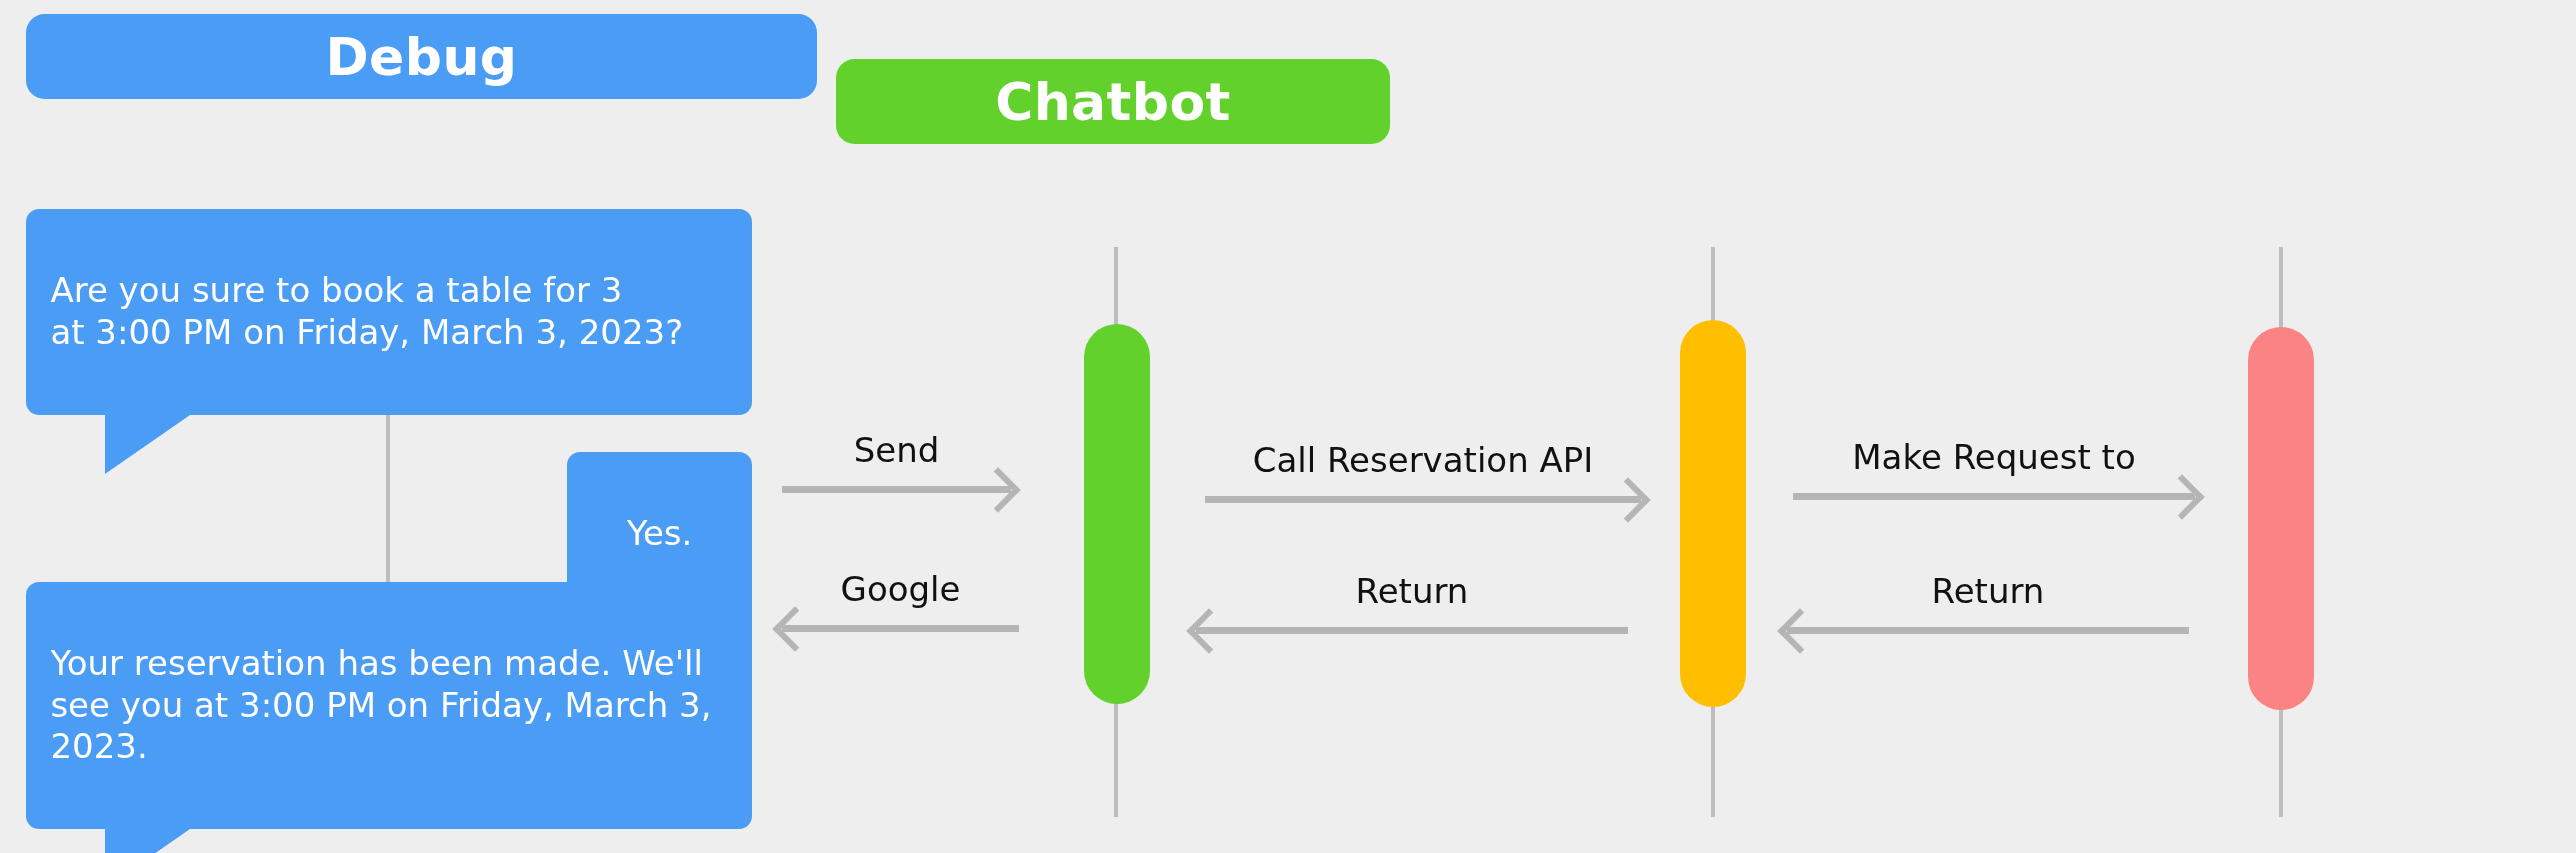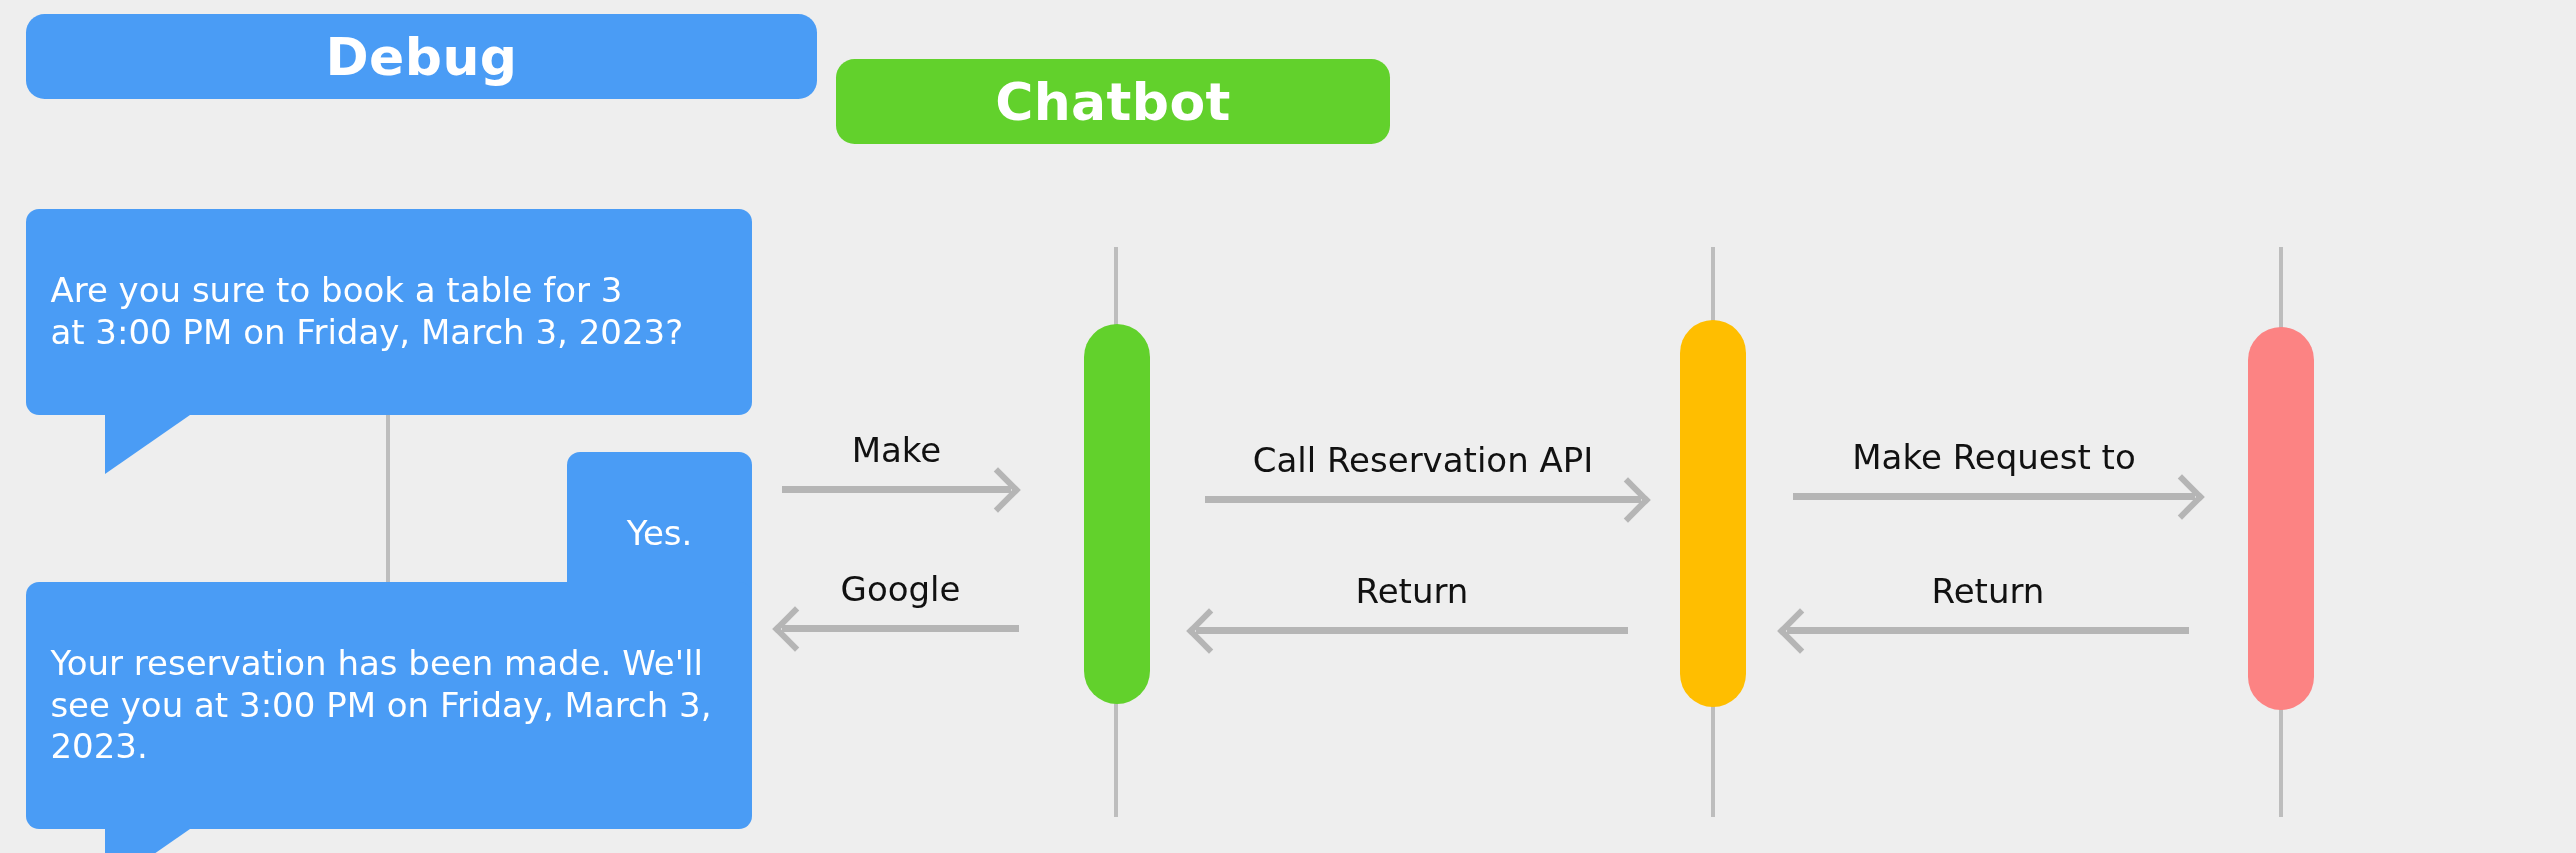--- a/index.html
+++ b/index.html
@@ -121,21 +121,21 @@
   <div class="activation" style="left:2248px; top:327px; height:383px; background:#fc8383;"></div>
 
   <div class="actor-header" style="left:26px; top:14.3px; width:791px; height:85px; background:#4a9cf5;">
     <span>Debug</span>
   </div>
   <div class="actor-header" style="left:836px; top:14.3px; width:554px; height:85px; background:#62d12c;margin-top:45px;">
     <span>Chatbot</span>
   </div>
 
   <div class="msg" style="left:782px; top:486px; width:229px;">
-    <div class="msg-label">Make</div>
+    <div class="msg-label">Send</div>
     <div class="msg-line" style="width:229px;"></div>
     <div class="msg-head right"></div>
   </div>
 
   <div class="msg" style="left:1205px; top:496px; width:436px;">
     <div class="msg-label">Call Reservation API</div>
     <div class="msg-line" style="width:436px;"></div>
     <div class="msg-head right"></div>
   </div>
 

